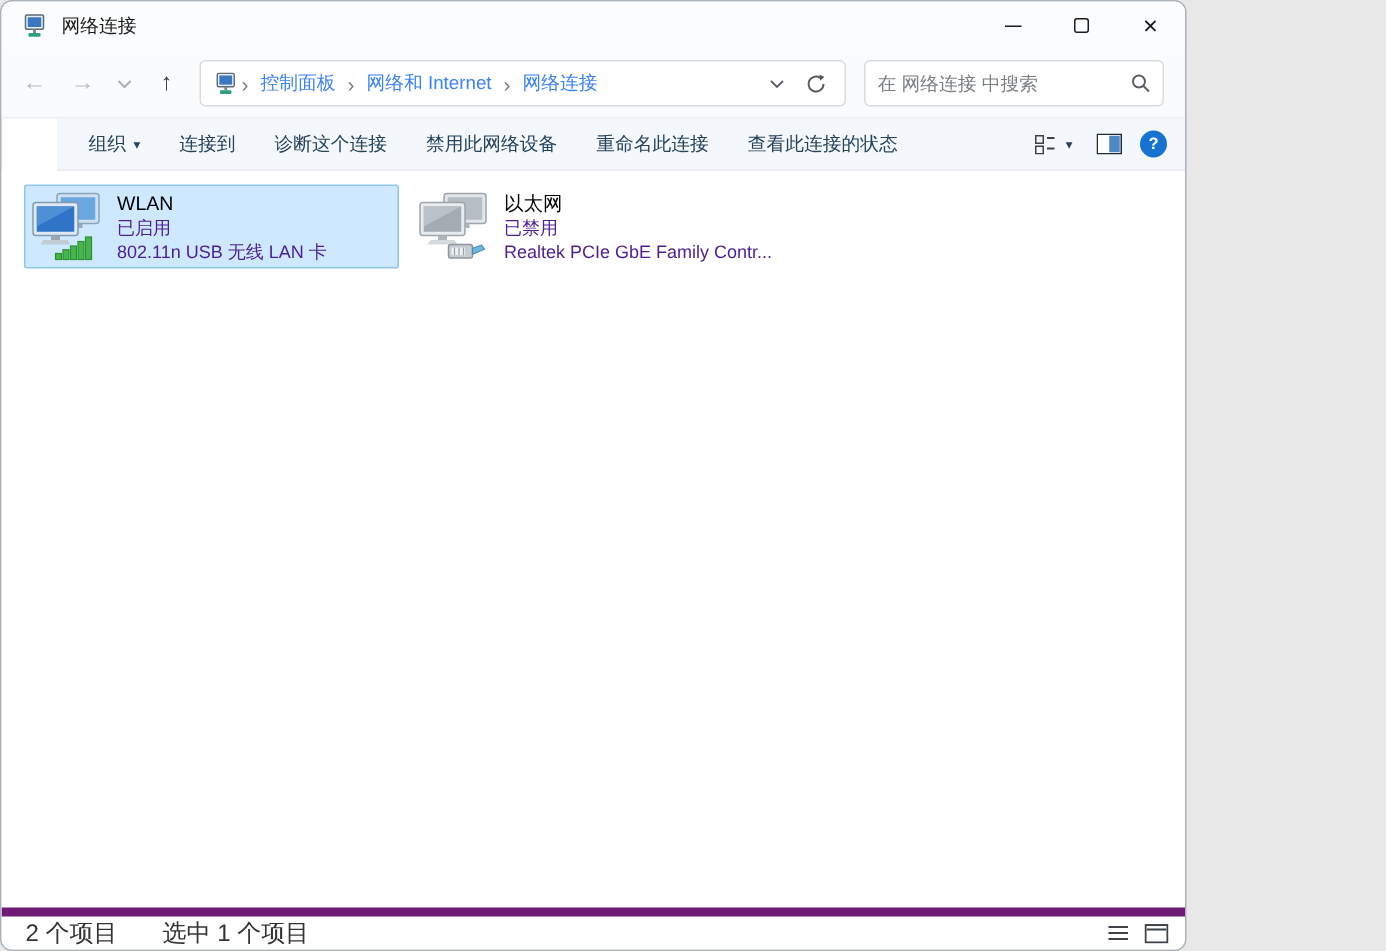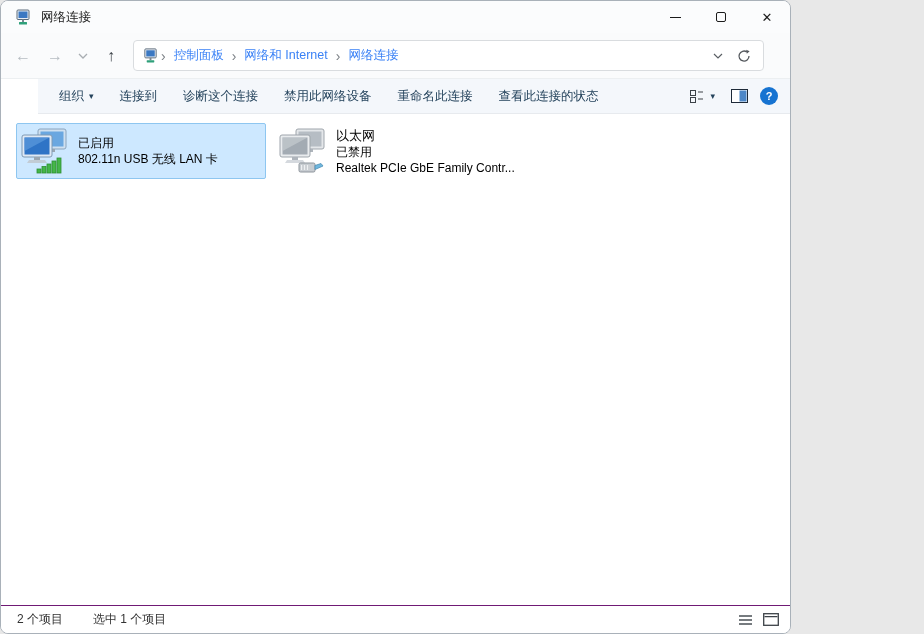--- a/index.html
+++ b/index.html
@@ -69,25 +69,25 @@
   
   .content { flex:1; background:#fff; padding:9px 0 0 15px; display:flex; align-items:flex-start; gap:8px; }
   .conn-item {
     width:250px; height:56px; display:flex; align-items:center; padding:3px 4px;
     border:1px solid transparent; border-radius:2px;
   }
   .conn-item.selected { background:#cde8ff; border-color:#8ec6f0; }
   .conn-icon { width:48px; height:46px; flex:0 0 auto; }
   .conn-text { margin-left:9px; min-width:0; }
   .conn-name { font-size:13px; color:#000; line-height:17px; white-space:nowrap; }
-  .conn-status, .conn-device { font-size:12px; color:#000000; line-height:16px; white-space:nowrap; overflow:hidden; text-overflow:ellipsis; }
+  .conn-status, .conn-device { font-size:12px; color:#4c1d95; line-height:16px; white-space:nowrap; overflow:hidden; text-overflow:ellipsis; }
   
   .statusbar {
-    height:28px; flex:0 0 28px; background:#fff; border-top:1px solid #701a75;
-    display:flex; align-items:center; padding:0 6px 0 16px; font-size:12px; color:#333;
+    height:28px; flex:0 0 28px; background:#fff; border-top:6px solid #701a75;
+    display:flex; align-items:center; padding:0 6px 0 16px; font-size:16px; color:#333;
   }
   .status-count { margin-right:30px; white-space:nowrap; }
   .status-right { margin-left:auto; display:flex; align-items:center; }
   .view-toggle { width:26px; height:24px; display:flex; align-items:center; justify-content:center; }
 </style>
 </head>
 <body>
 
 <div class="window">
 
@@ -148,20 +148,27 @@
           </svg>
       </div>
       <div class="refresh-btn">
         <svg width="14" height="14" viewBox="0 0 14 14">
           <path d="M12 7 A5 5 0 1 1 9.8 2.9" fill="none" stroke="#55595e" stroke-width="1.3"></path>
           <path d="M9.2 0.8 L12.6 2.2 L9.8 4.8 Z" fill="#55595e"></path>
         </svg>
       </div>
     </div>
 
+    <div class="searchbox">
+      <input type="text" placeholder="在 网络连接 中搜索" style="">
+      <svg width="13" height="13" viewBox="0 0 13 13">
+        <circle cx="5.3" cy="5.3" r="4" fill="none" stroke="#5a5f64" stroke-width="1.3"></circle>
+        <line x1="8.3" y1="8.3" x2="12" y2="12" stroke="#5a5f64" stroke-width="1.3"></line>
+      </svg>
+    </div>
   </div>
 
   <div class="toolbar">
     <div class="tool-item">
       <span>组织</span>
       <span class="tool-caret">▾</span>
     </div>
     <div class="tool-item">
         <span>连接到</span>
       </div>
@@ -218,20 +225,21 @@
         </g>
         <g stroke="#2e8f34" stroke-width="0.8">
           <rect x="16" y="41" width="4" height="4" fill="#45b649"></rect>
           <rect x="21" y="38.5" width="4" height="6.5" fill="#45b649"></rect>
           <rect x="26" y="36" width="4" height="9" fill="#45b649"></rect>
           <rect x="31" y="33" width="4" height="12" fill="#45b649"></rect>
           <rect x="36" y="30" width="4" height="15" fill="#45b649"></rect>
         </g>
       </svg>
       <div class="conn-text">
+        <div class="conn-name">WLAN</div>
         <div class="conn-status">已启用</div>
         <div class="conn-device">802.11n USB 无线 LAN 卡</div>
       </div>
     </div>
 
     <div class="conn-item">
       <svg class="conn-icon" viewBox="0 0 48 46">
         <g opacity="0.95">
           <rect x="17" y="1" width="28" height="20" rx="2" fill="#e3e6e9" stroke="#9aa1a8" stroke-width="1"></rect>
           <rect x="19.5" y="3.5" width="23" height="15" fill="#b3bac1"></rect>

